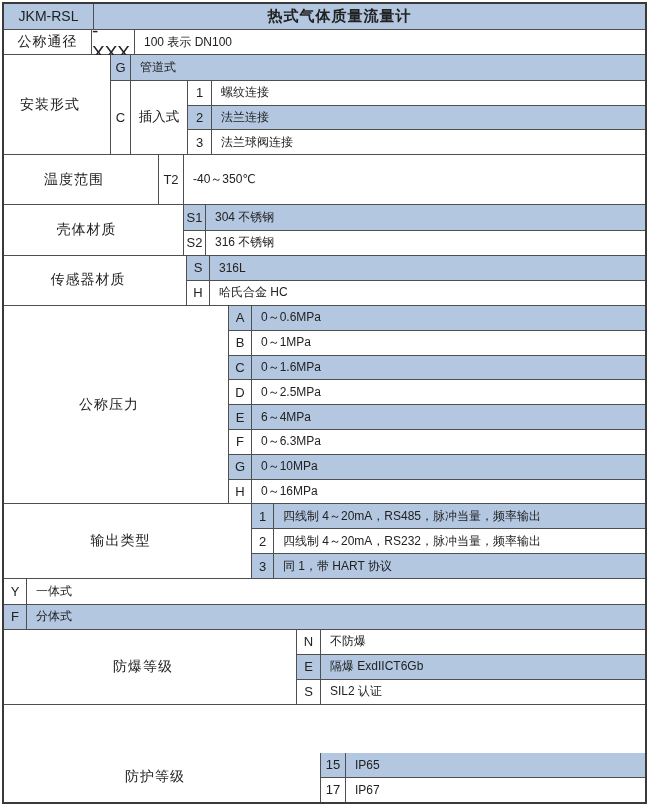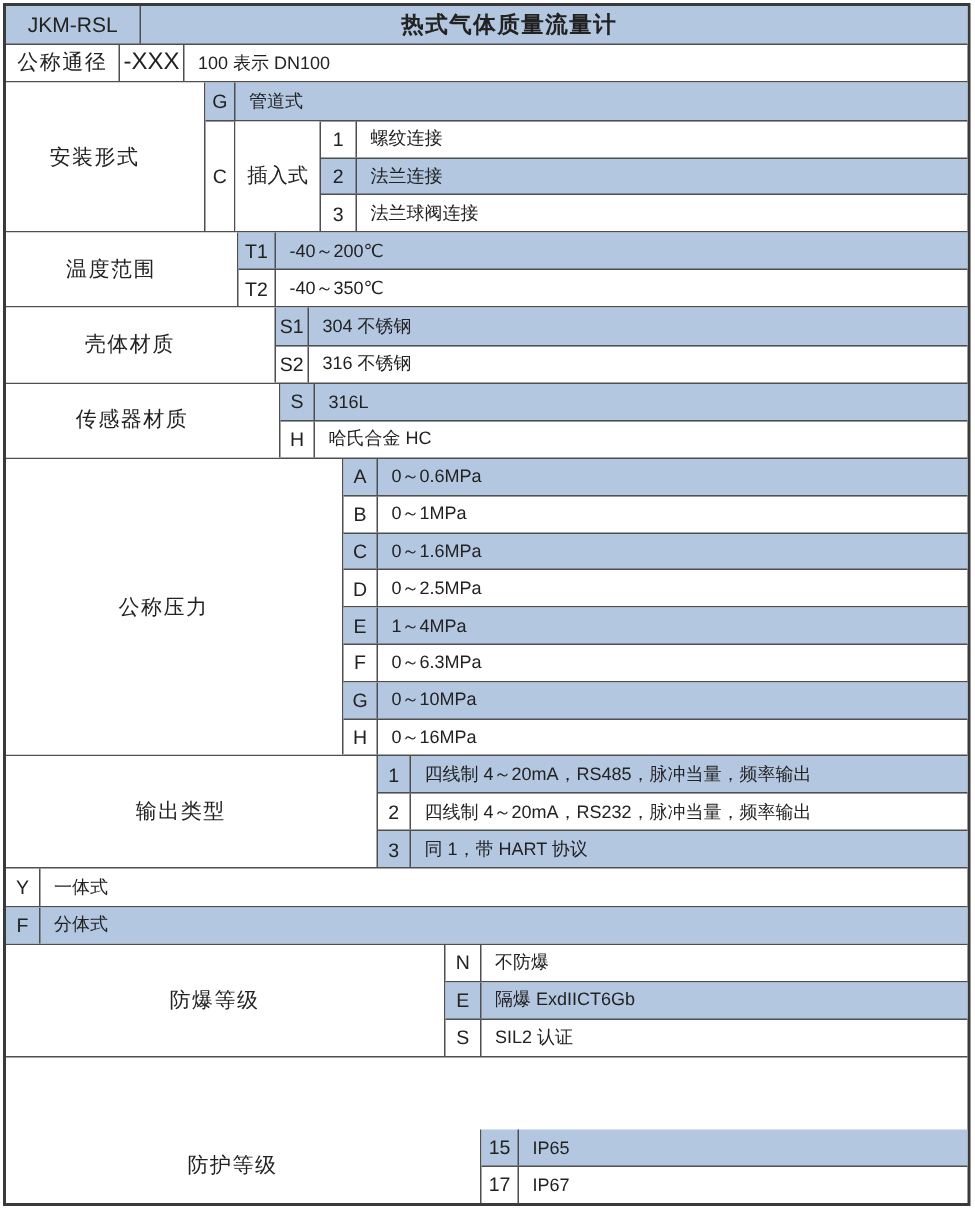--- a/index.html
+++ b/index.html
@@ -65,27 +65,27 @@
 <body>
 
 <div class="frame">
 
   <div class="sec blue" style="flex:1">
     <div class="model-cell">JKM-RSL</div>
     <div class="title-cell">热式气体质量流量计</div>
   </div>
 
   <div class="sec" style="flex:1">
-    <div class="lbl nopad" style="width:76px">公称通径</div>
-    <div class="code" style="width:43px;font-size:16px">-XXX</div>
+    <div class="lbl nopad" style="width:88px">公称通径</div>
+    <div class="code" style="width:43px;font-size:19px">-XXX</div>
     <div class="val">100 表示 DN100</div>
   </div>
 
   <div class="sec" style="flex:4">
-    <div class="lbl" style="width:133px">安装形式</div>
+    <div class="lbl" style="width:107px">安装形式</div>
     <div class="rows">
       <div class="row blue" style="flex:1">
         <div class="code" style="width:20px">G</div>
         <div class="val">管道式</div>
       </div>
       <div class="subsec">
         <div class="code" style="width:20px">C</div>
         <div class="sublbl" style="width:57px">插入式</div>
         <div class="rows">
           <div class="row">
@@ -101,24 +101,20 @@
             <div class="val">法兰球阀连接</div>
           </div>
         </div>
       </div>
     </div>
   </div>
 
   <div class="sec" style="flex:2">
     <div class="lbl" style="width:155px">温度范围</div>
     <div class="rows">
-      <div class="row blue">
-        <div class="code" style="width:25px">T1</div>
-        <div class="val">-40～200℃</div>
-      </div>
       <div class="row">
         <div class="code" style="width:25px">T2</div>
         <div class="val">-40～350℃</div>
       </div>
     </div>
   </div>
 
   <div class="sec" style="flex:2">
     <div class="lbl" style="width:180px">壳体材质</div>
     <div class="rows">
@@ -161,21 +157,21 @@
       <div class="row blue">
         <div class="code" style="width:23px">C</div>
         <div class="val">0～1.6MPa</div>
       </div>
       <div class="row">
         <div class="code" style="width:23px">D</div>
         <div class="val">0～2.5MPa</div>
       </div>
       <div class="row blue">
         <div class="code" style="width:23px">E</div>
-        <div class="val">1～4MPa</div>
+        <div class="val">6～4MPa</div>
       </div>
       <div class="row">
         <div class="code" style="width:23px">F</div>
         <div class="val">0～6.3MPa</div>
       </div>
       <div class="row blue">
         <div class="code" style="width:23px">G</div>
         <div class="val">0～10MPa</div>
       </div>
       <div class="row">

